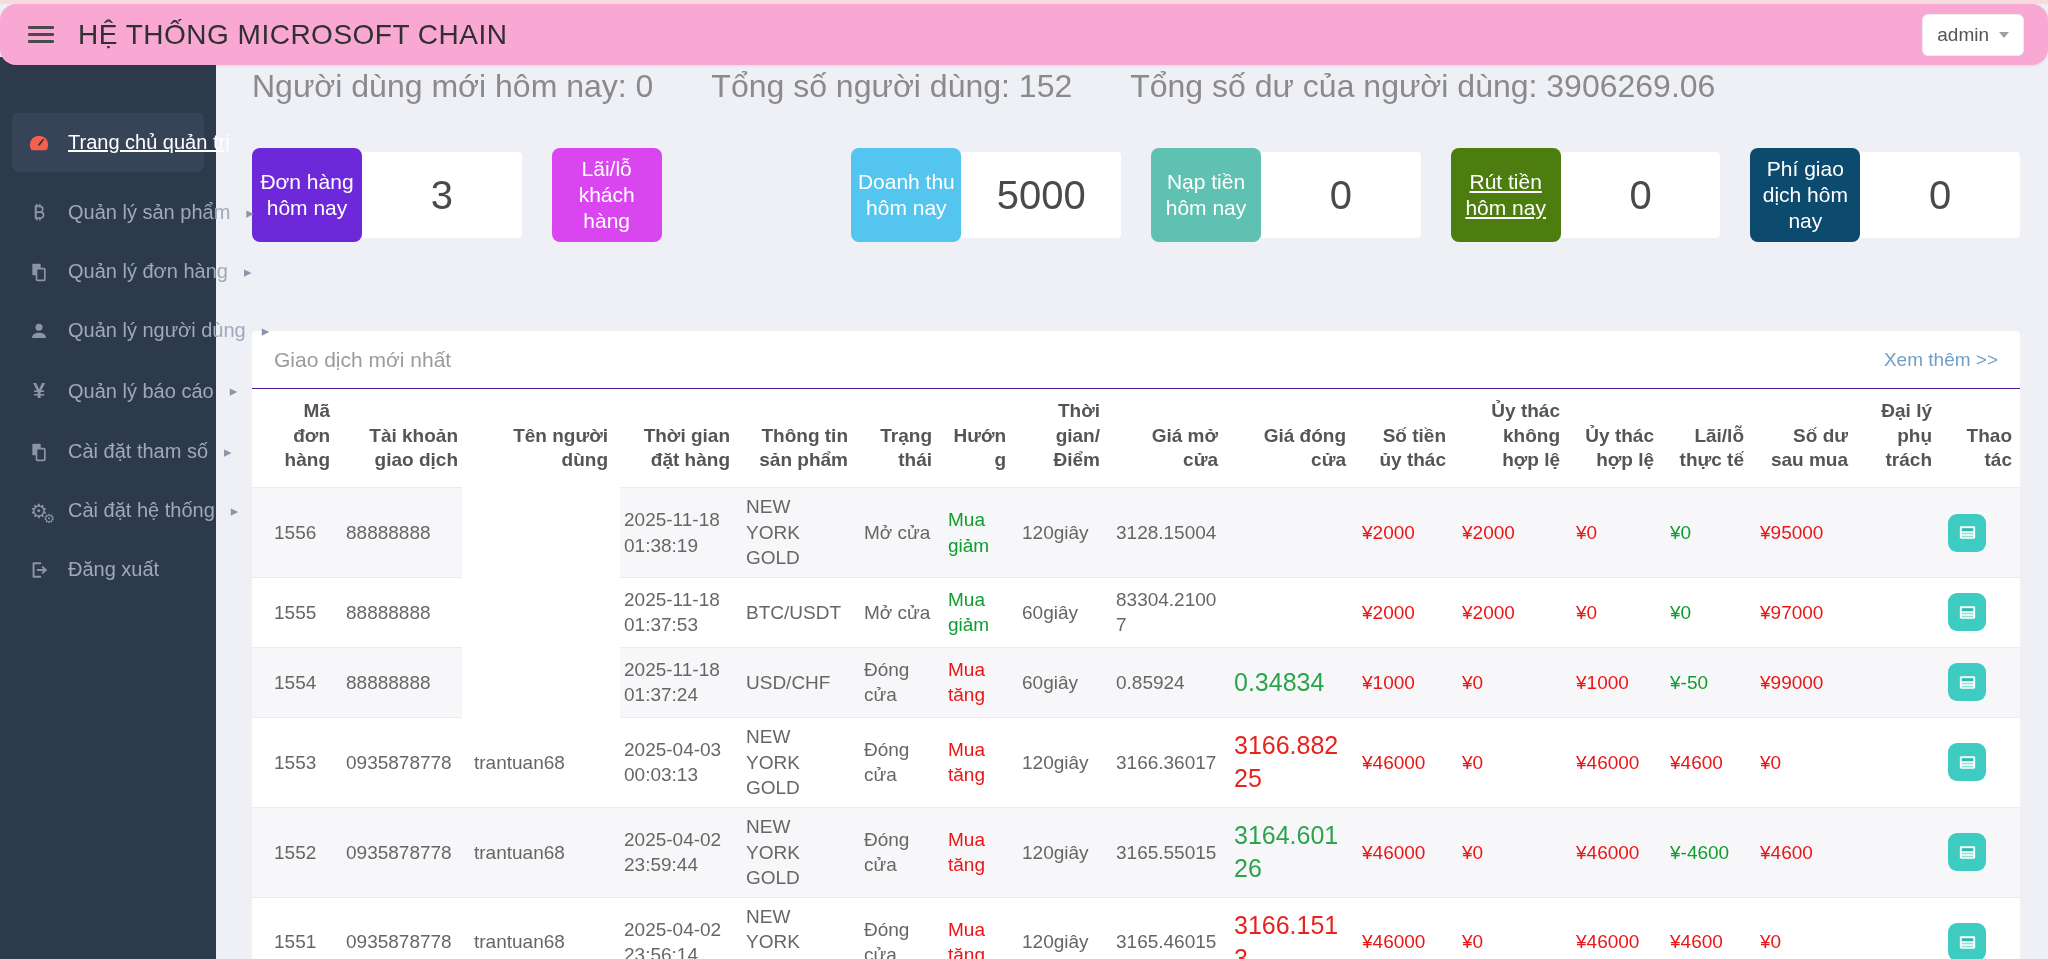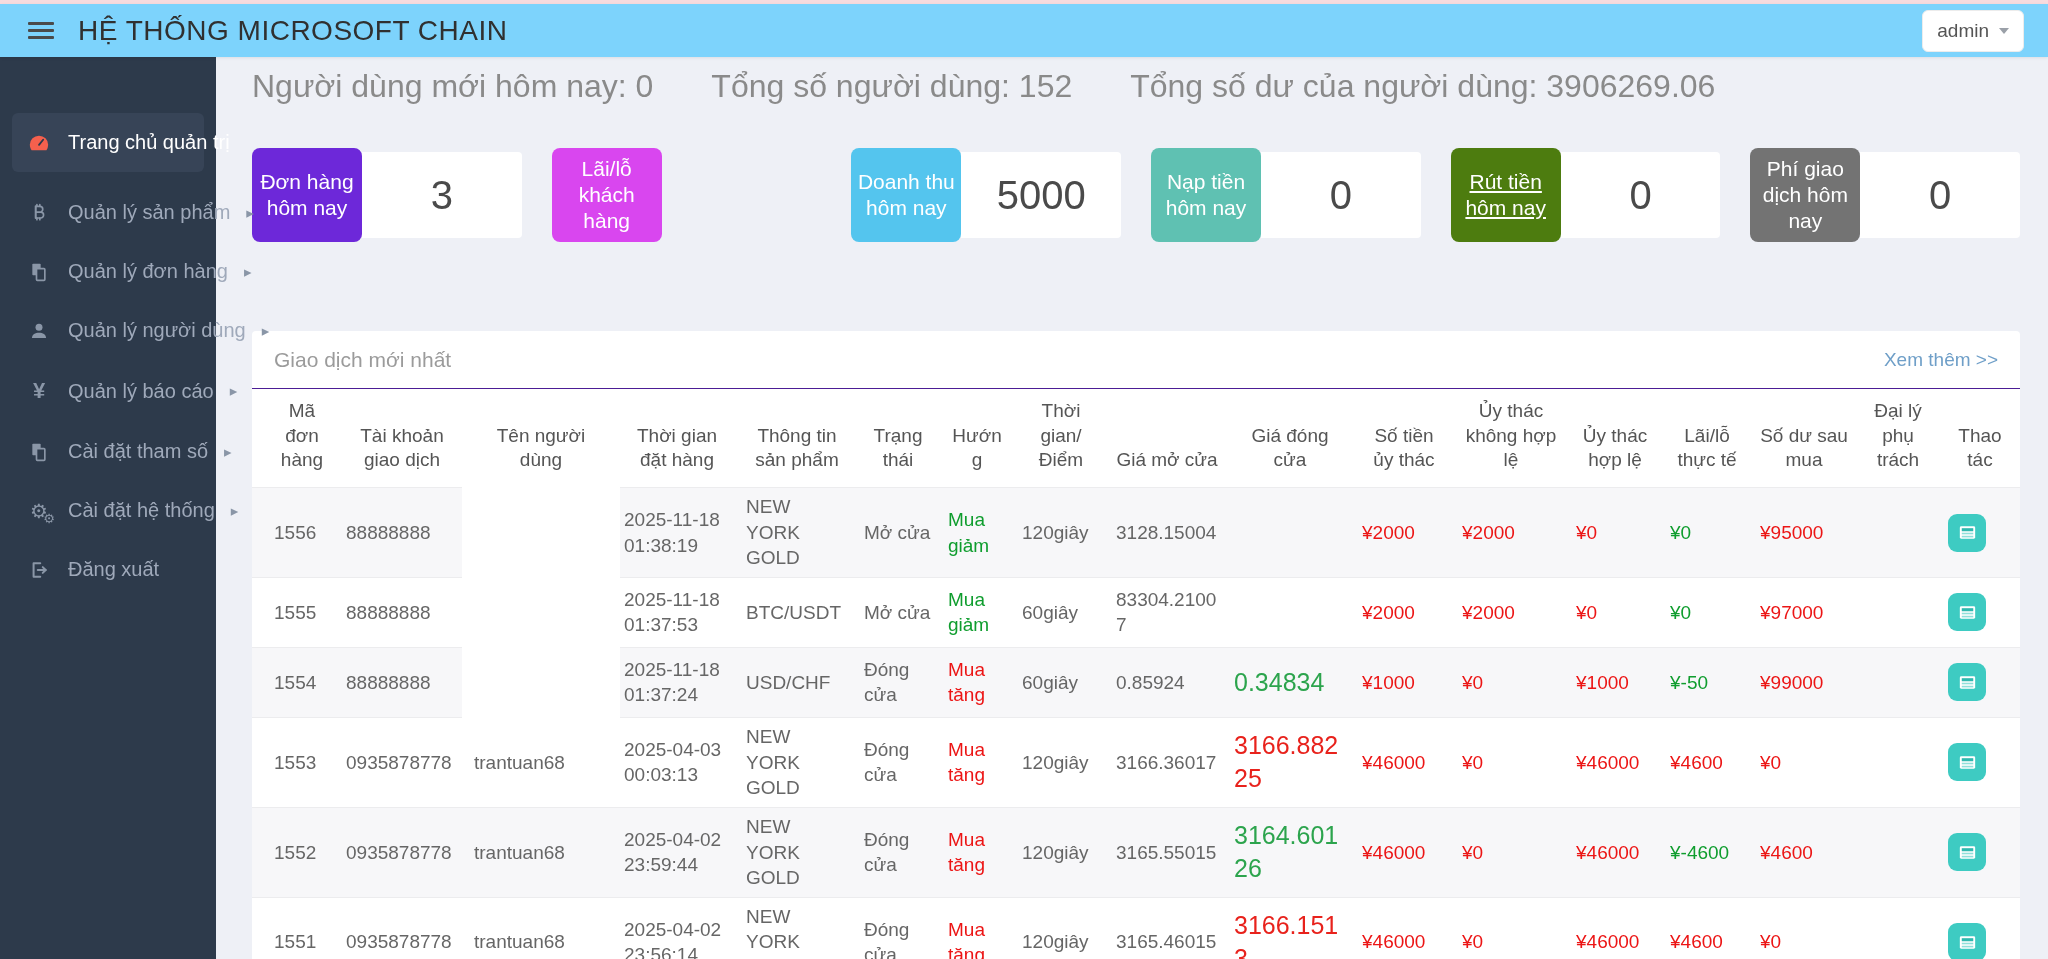--- a/index.html
+++ b/index.html
@@ -3,38 +3,38 @@
 <meta charset="utf-8">
 <style>
   * { margin:0; padding:0; box-sizing:border-box; }
   html,body { width:2048px; height:959px; overflow:hidden; }
   body { font-family:"Liberation Sans","DejaVu Sans",sans-serif; background:#eef0f6; }
 
   
   .topline { height:4px; background:#f7dbde; }
 
   
-  .topbar { position:fixed; top:4px; left:0; right:0; height:53px; background:#7dd3fc;
+  .topbar { position:fixed; top:4px; left:0; right:0; height:61px; background:#f9a8d4;
             display:flex; align-items:center; padding:0 24px; z-index:20;
-            box-shadow:0 1px 3px rgba(0,0,0,.08); }
+            box-shadow:0 1px 3px rgba(0,0,0,.08);border-radius:16px; }
   .hamburger { display:inline-flex; flex-direction:column; gap:4px; margin-right:20px; cursor:pointer; padding:4px; }
   .hamburger i { width:26px; height:3px; background:#4a4a4a; border-radius:1px; }
   .app-title { font-size:28px; font-weight:400; color:#303030; letter-spacing:.5px; }
   .user-menu { margin-left:auto; display:flex; align-items:center; gap:10px; background:#fff;
                border:1px solid #ececec; border-radius:6px; padding:9px 14px; font-size:19px; color:#555;
                font-family:inherit; cursor:pointer; }
   .caret { width:0; height:0; border-left:5px solid transparent; border-right:5px solid transparent;
            border-top:6px solid #9aa0a8; }
 
   
   .sidebar { position:fixed; top:57px; left:0; bottom:0; width:216px; background:#2d3a4b; z-index:15; }
   .sidebar nav { padding-top:56px; display:flex; flex-direction:column; }
   .side-item { margin:0 12px 10px; padding:13px 14px; display:flex; align-items:center; gap:16px;
                border-radius:6px; color:#9fa9ba; font-size:20px; cursor:pointer; }
-  .side-item.active { background:#374457; color:#fff; padding:18px 14px; margin-bottom:16px; }
+  .side-item.active { background:#374457; color:#fff; padding:18px 14px; margin-bottom:16px;text-decoration:underline; }
   .side-icon { width:26px; display:inline-flex; justify-content:center; align-items:center; flex:none; }
   .side-label { white-space:nowrap; }
   .side-arrow { margin-left:auto; color:#8a96a7; font-size:15px; }
   .txt-icon { font-size:22px; font-weight:bold; color:#8a96a7; }
   .gears { position:relative; font-size:20px; color:#8a96a7; line-height:1; }
   .gears .g2 { position:absolute; font-size:13px; right:-7px; bottom:-4px; }
 
   
   .main { margin-left:216px; padding:64px 28px 0 36px; }
   .stats { display:flex; gap:58px; font-size:32px; color:#8a8a8a; margin-bottom:40px; }
@@ -50,21 +50,21 @@
                 align-items:center; justify-content:center; font-size:40px; font-weight:300; color:#4a4a4a; }
 
   
   .panel { margin-top:86px; background:#fff; border-radius:4px; min-height:600px; }
   .panel-head { height:58px; display:flex; align-items:center; justify-content:space-between;
                 padding:0 22px; border-bottom:1px solid #4c1d95; }
   .panel-title { font-size:21px; color:#9b9b9b; }
   .more-link { font-size:19px; color:#6f9fc8; text-decoration:none; cursor:pointer; }
 
   table { width:100%; border-collapse:collapse; table-layout:fixed; }
-  th { font-size:19px; font-weight:normal; color:#555; text-align:center; vertical-align:bottom;
+  th { font-size:19px; font-weight:bold; color:#555; text-align:right; vertical-align:bottom;
        padding:10px 8px 14px; line-height:1.3; overflow-wrap:break-word; }
   th:first-child, td:first-child { padding-left:22px; }
   tbody tr { height:70px; border-top:1px solid #ececee; }
   tbody tr:nth-child(odd) { background:#f7f7f9; }
   td { font-size:19px; color:#666; padding:6px 8px; vertical-align:middle; line-height:1.35;
        overflow-wrap:break-word; }
   td.redacted { position:relative; }
   td.redacted::after { content:""; position:absolute; left:-4px; right:-4px; top:-2px; bottom:-2px;
                        background:#fff; z-index:1; }
   .r { color:#ec1515; }
@@ -191,21 +191,21 @@
       </div>
       <div class="card">
         <div class="card-label" style="background: rgb(95, 193, 178);">Nạp tiền hôm nay</div>
         <div class="card-value">0</div>
       </div>
       <div class="card">
         <div class="card-label" style="background: #4d7c0f; text-decoration: underline;">Rút tiền hôm nay</div>
         <div class="card-value">0</div>
       </div>
       <div class="card">
-        <div class="card-label" style="background: #737373;">Phí giao dịch hôm nay</div>
+        <div class="card-label" style="background: #0c4a6e;">Phí giao dịch hôm nay</div>
         <div class="card-value">0</div>
       </div>
     </div>
   <section class="panel">
     <div class="panel-head">
       <span class="panel-title">Giao dịch mới nhất</span>
       <a class="more-link">Xem thêm &gt;&gt;</a>
     </div>
     <table>
       <colgroup>

